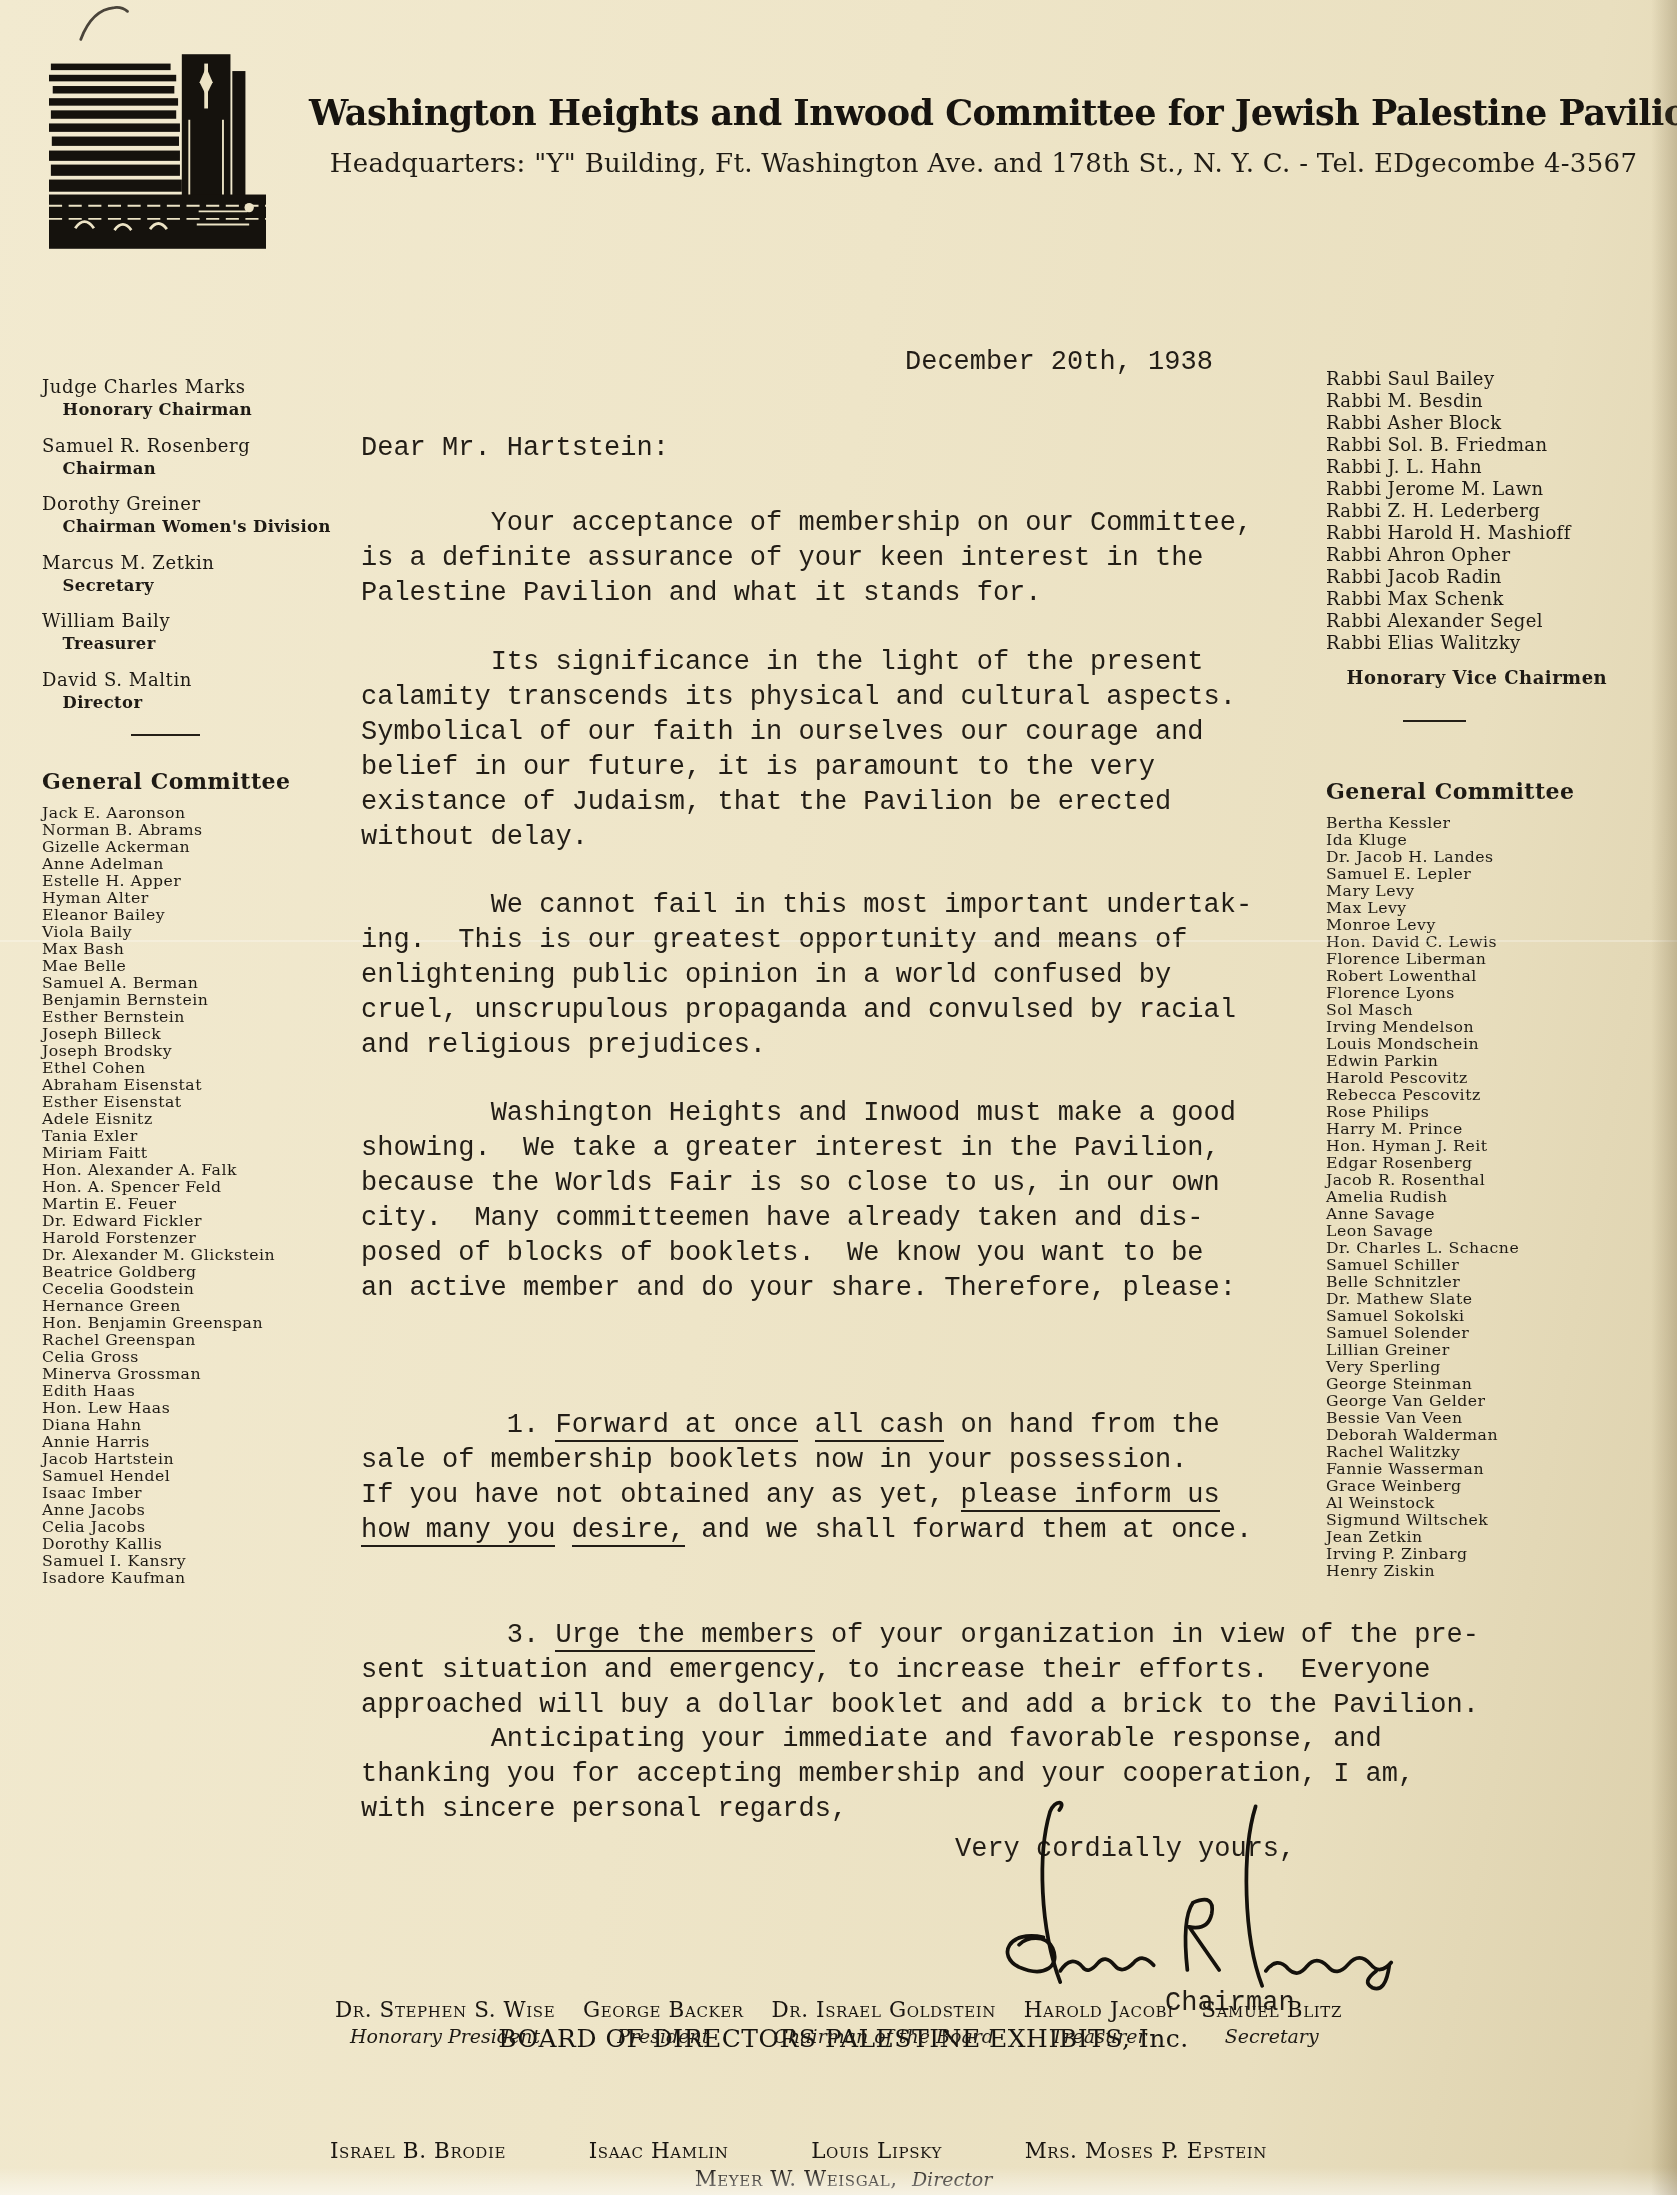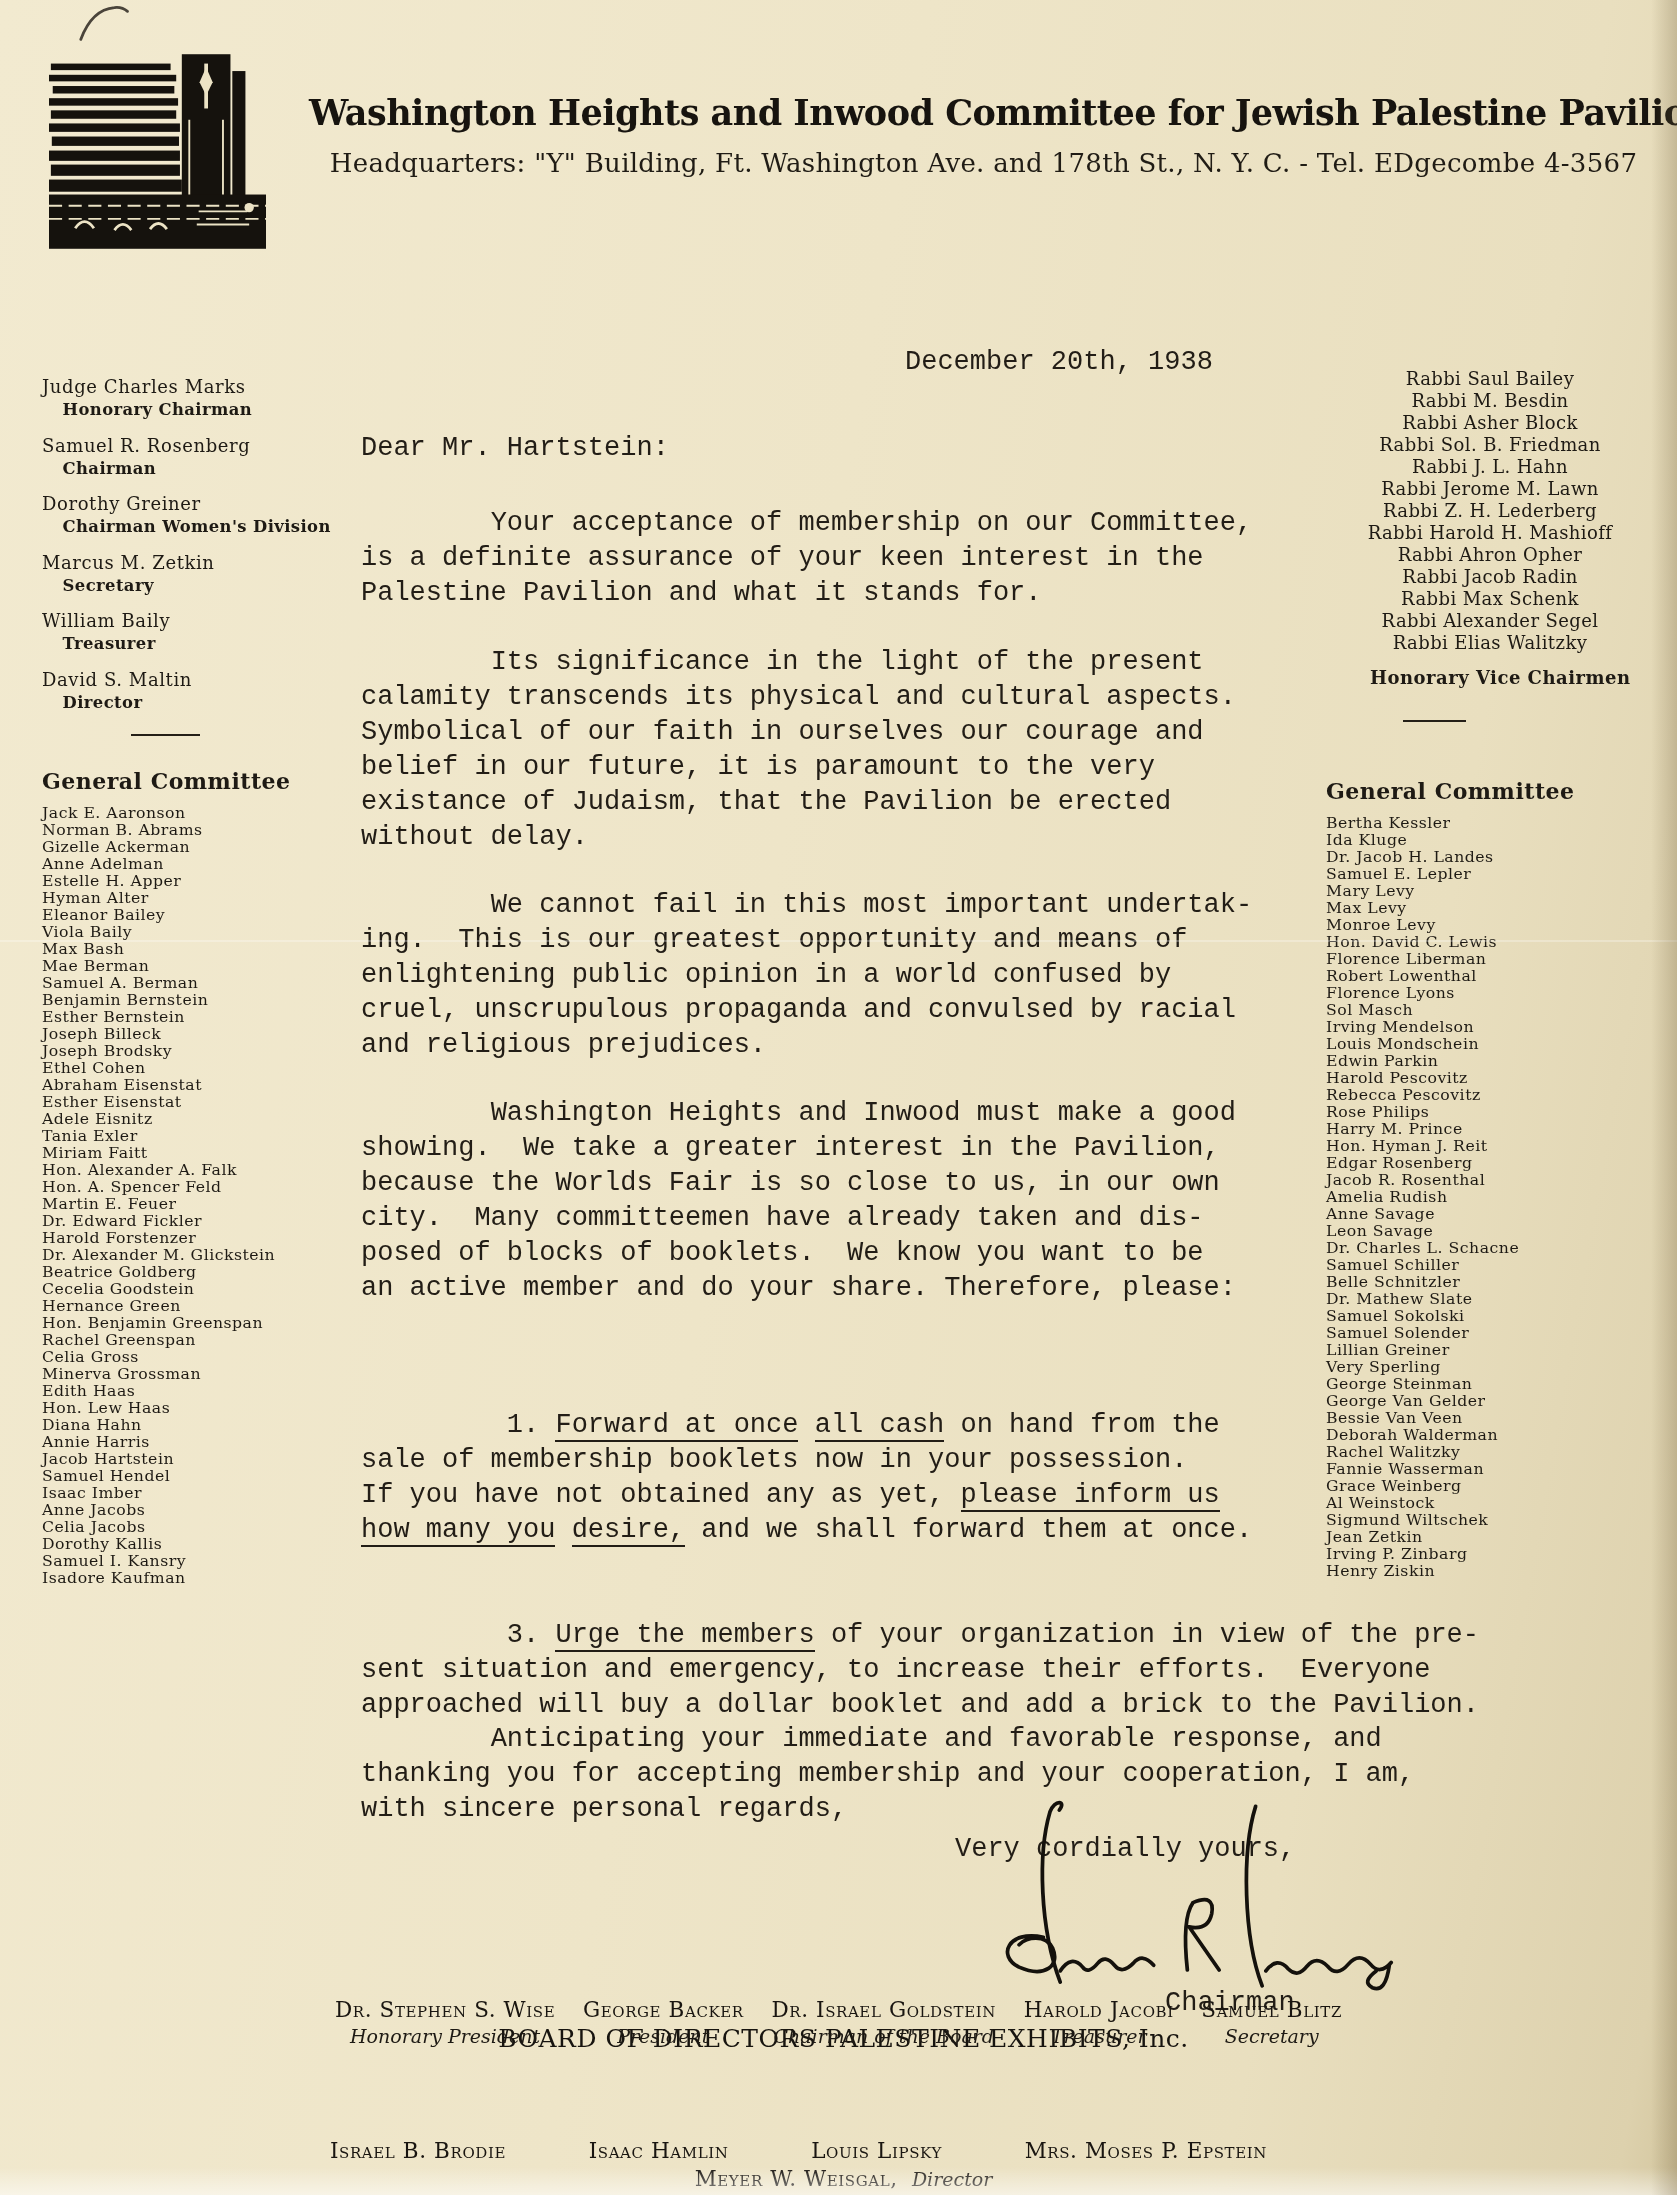--- a/index.html
+++ b/index.html
@@ -36,21 +36,21 @@
   .rule-left{left:131px;top:734px;width:69px;}
   .rule-right{left:1403px;top:720px;width:63px;}
 
   .committee{position:absolute;width:309px;}
   .committee-left{left:42px;top:768px;}
   .committee-right{left:1326px;top:778px;}
   .gc-head{font-weight:bold;font-size:22px;letter-spacing:0.5px;margin-bottom:10.3px;white-space:nowrap;}
   .name-list{list-style:none;margin:0;padding:0;}
   .name-list li{font-size:15.7px;line-height:17px;letter-spacing:0.5px;white-space:nowrap;}
 
-  .rabbis{position:absolute;left:1326px;top:368px;width:328px;text-align:center;}
+  .rabbis{position:absolute;left:1326px;top:368px;width:328px;}
   .rabbis .name-list li{font-size:18px;line-height:22px;letter-spacing:0.4px;}
   .hvc{font-weight:bold;font-size:18px;letter-spacing:0.5px;margin-top:13px;padding-left:20.6px;white-space:nowrap;}
 
   
   .type{position:absolute;font-family:"Liberation Mono","DejaVu Sans Mono",monospace;
     font-size:27px;line-height:35px;white-space:pre-wrap;color:#221d16;}
   .t-date{left:905px;top:345px;}
   .t-salutation{left:361px;top:431px;}
   .t-p1{left:361px;top:506px;}
   .t-p2{left:361px;top:645px;}
@@ -157,21 +157,21 @@
 
   <li>Jack E. Aaronson</li>
       <li>Norman B. Abrams</li>
       <li>Gizelle Ackerman</li>
       <li>Anne Adelman</li>
       <li>Estelle H. Apper</li>
       <li>Hyman Alter</li>
       <li>Eleanor Bailey</li>
       <li>Viola Baily</li>
       <li>Max Bash</li>
-      <li>Mae Berman</li>
+      <li>Mae Belle</li>
       <li>Samuel A. Berman</li>
       <li>Benjamin Bernstein</li>
       <li>Esther Bernstein</li>
       <li>Joseph Billeck</li>
       <li>Joseph Brodsky</li>
       <li>Ethel Cohen</li>
       <li>Abraham Eisenstat</li>
       <li>Esther Eisenstat</li>
       <li>Adele Eisnitz</li>
       <li>Tania Exler</li>

